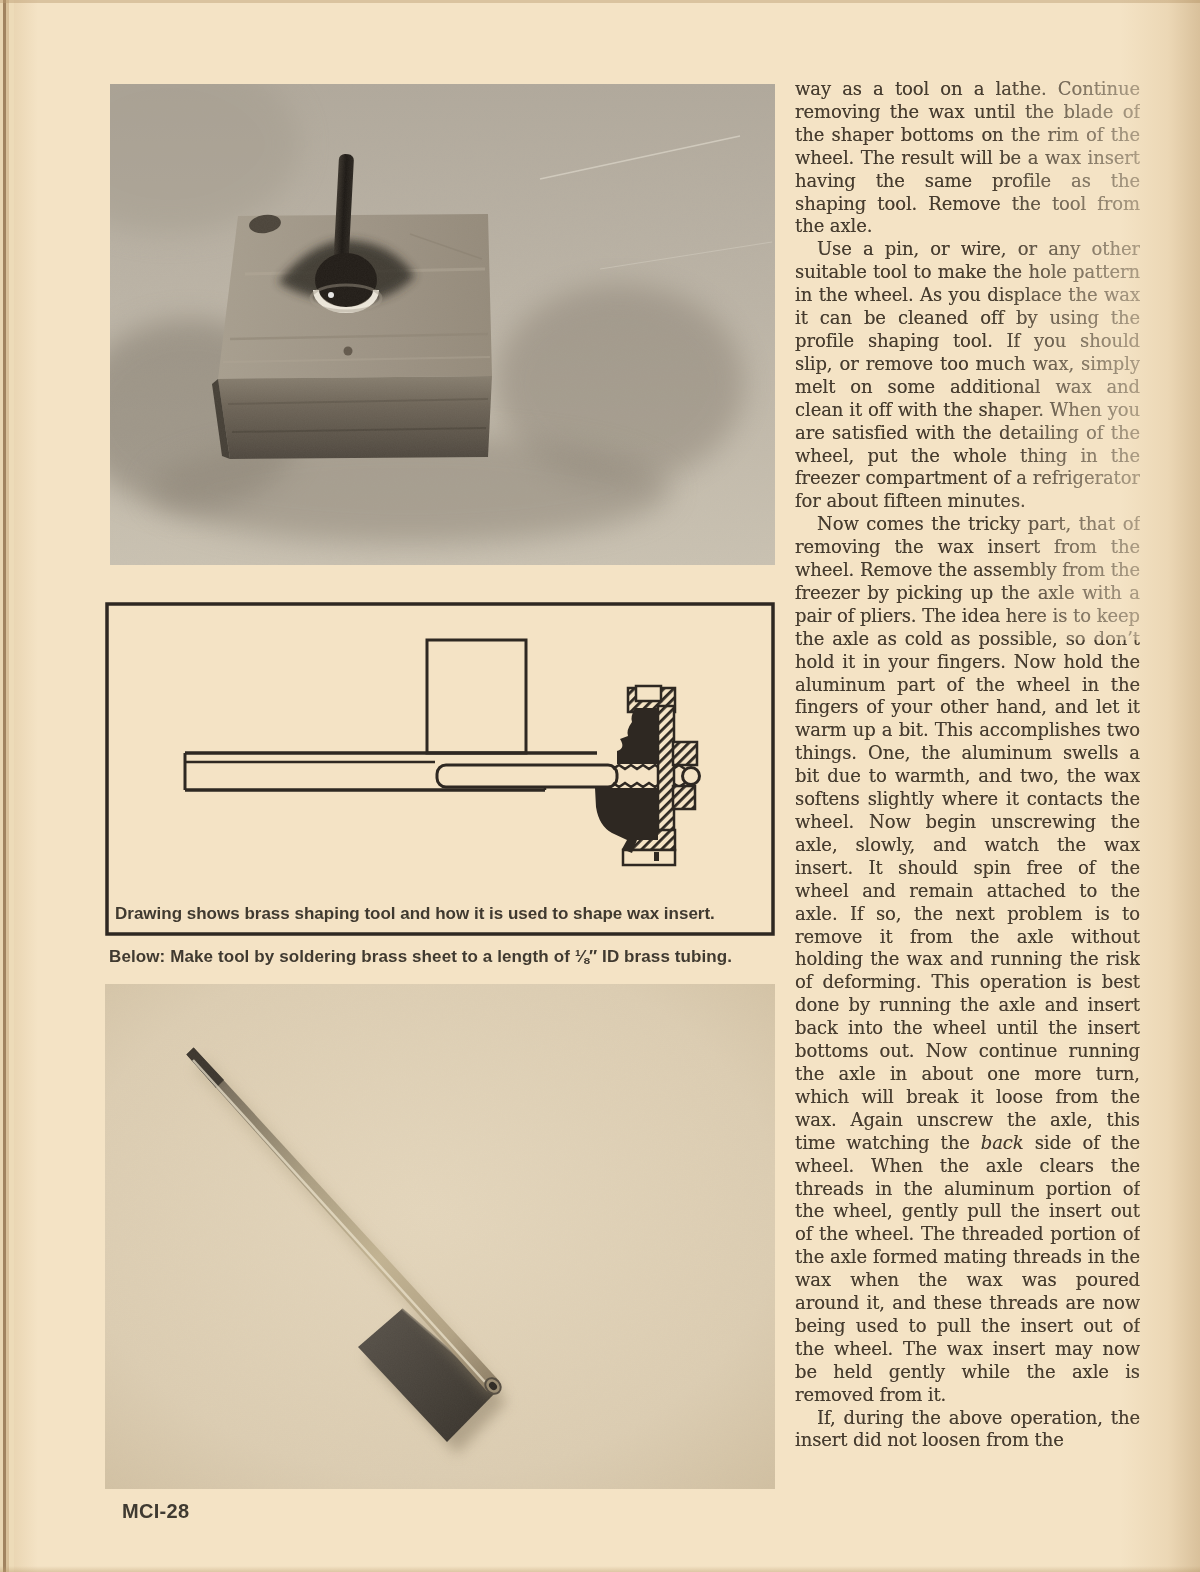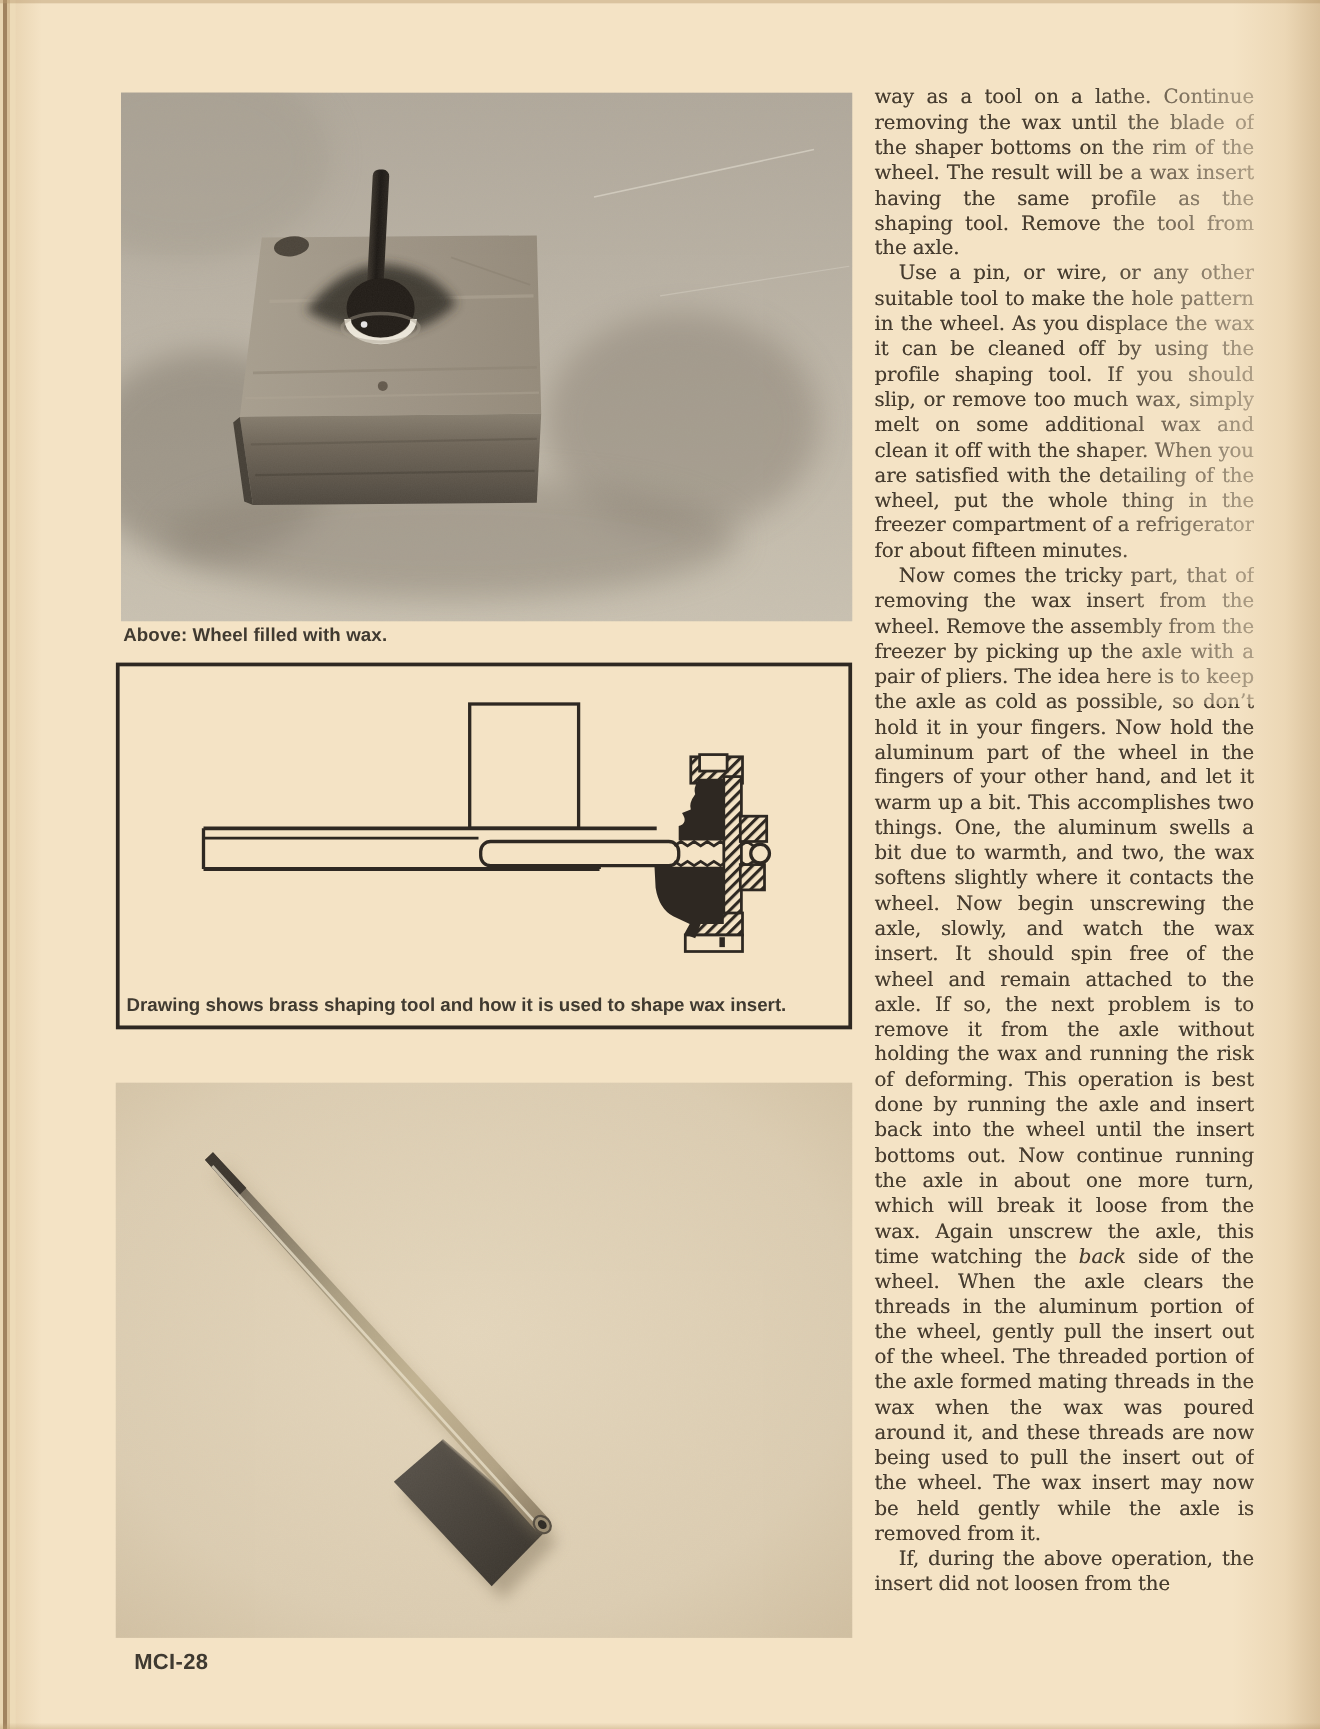--- a/index.html
+++ b/index.html
@@ -127,21 +127,20 @@
     <ellipse cx="236" cy="196" rx="31" ry="27" fill="#211c17"></ellipse>
     <path d="M206,206 A 30 20 0 0 0 266,206" stroke="#f3eee2" stroke-width="6" fill="none" opacity=".95"></path>
     <circle cx="221" cy="211" r="3" fill="#ffffff" opacity=".9"></circle>
     <ellipse cx="236" cy="214" rx="35" ry="13" stroke="#a59c8c" stroke-width="3" fill="none" opacity=".45"></ellipse>
 
     <path d="M430,95 L630,52" stroke="#d9d3c6" stroke-width="1.4" opacity=".8"></path>
     <path d="M490,185 L662,158" stroke="#d2ccbf" stroke-width="1" opacity=".6"></path>
     <rect width="665" height="481" filter="url(#grain1)" opacity=".16"></rect>
   </svg>
 
-  <div id="cap-photo1" class="caption">Above: Wheel filled with wax.</div>
 
   <svg id="drawing" class="fig" viewBox="0 0 670 335">
     <defs>
       <pattern id="hatch" width="7" height="7" patternUnits="userSpaceOnUse" patternTransform="rotate(45)">
         <rect width="7" height="7" fill="#f4e3c5"></rect>
         <rect width="2.8" height="7" fill="#2e2822"></rect>
       </pattern>
     </defs>
 
     <rect x="2" y="2" width="666" height="330" fill="none" stroke="#2e2822" stroke-width="3.5"></rect>
@@ -168,20 +167,21 @@
     <rect x="549" y="250" width="5" height="9" fill="#2e2822"></rect>
     <rect x="568" y="140" width="24" height="23" fill="url(#hatch)" stroke="#2e2822" stroke-width="2.5"></rect>
     <rect x="568" y="184" width="22" height="23" fill="url(#hatch)" stroke="#2e2822" stroke-width="2.5"></rect>
 
     <path d="M553,106 L530,106 Q525,115 527,120 Q521,128 523,134 L515,137 Q521,146 512,149 L512,162 L553,162 Z" fill="#2e2822"></path>
     <path d="M490,186 L553,186 L553,238 L532,238 L527,251 L517,247 L522,238 L507,231 Q494,224 491,205 Z" fill="#2e2822"></path>
 
     <text class="svg-cap" x="10" y="317" font-size="17" fill="#403a30">Drawing shows brass shaping tool and how it is used to shape wax insert.</text>
   </svg>
 
+  <div id="cap-photo2" class="caption">Below: Make tool by soldering brass sheet to a length of ⅛″ ID brass tubing.</div>
 
   <svg id="photo2" class="fig" viewBox="0 0 670 505">
     <defs>
       <radialGradient id="p2bg" cx="48%" cy="45%" r="75%">
         <stop offset="0" stop-color="#e4d6bc"></stop>
           <stop offset=".7" stop-color="#dccdb2"></stop>
           <stop offset="1" stop-color="#d1c0a2"></stop>
       </radialGradient>
       <linearGradient id="sheetGrad" x1="0" y1="0" x2="1" y2="1">
         <stop offset="0" stop-color="#5a544c"></stop>

